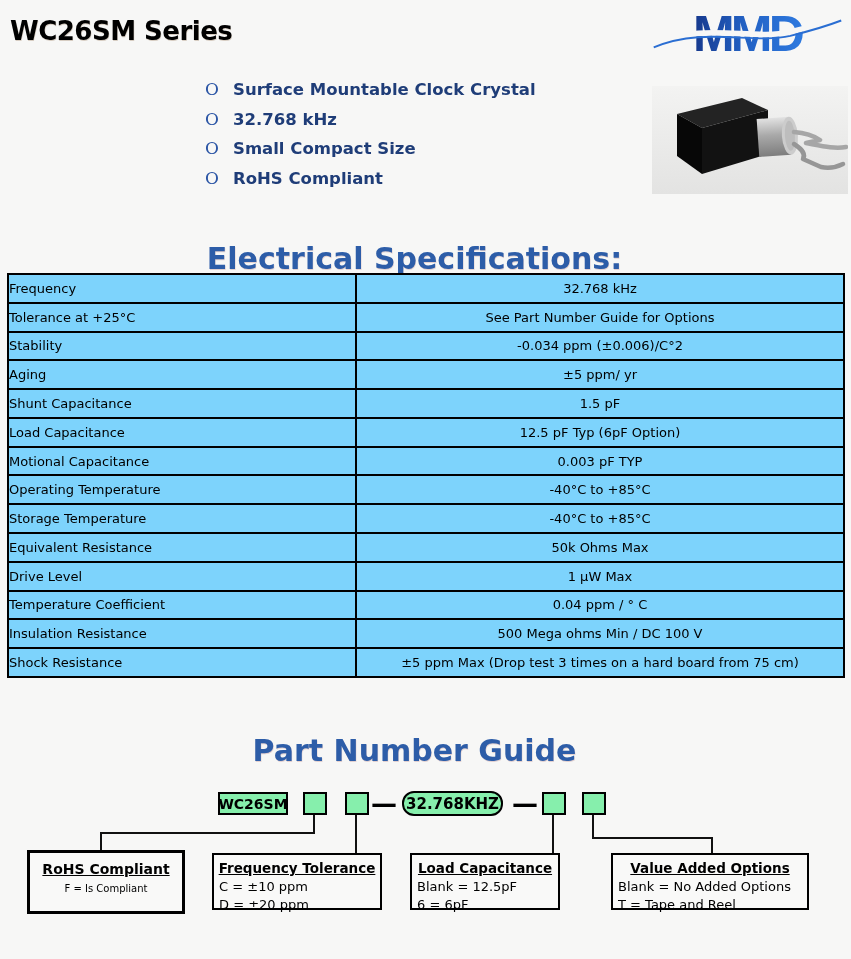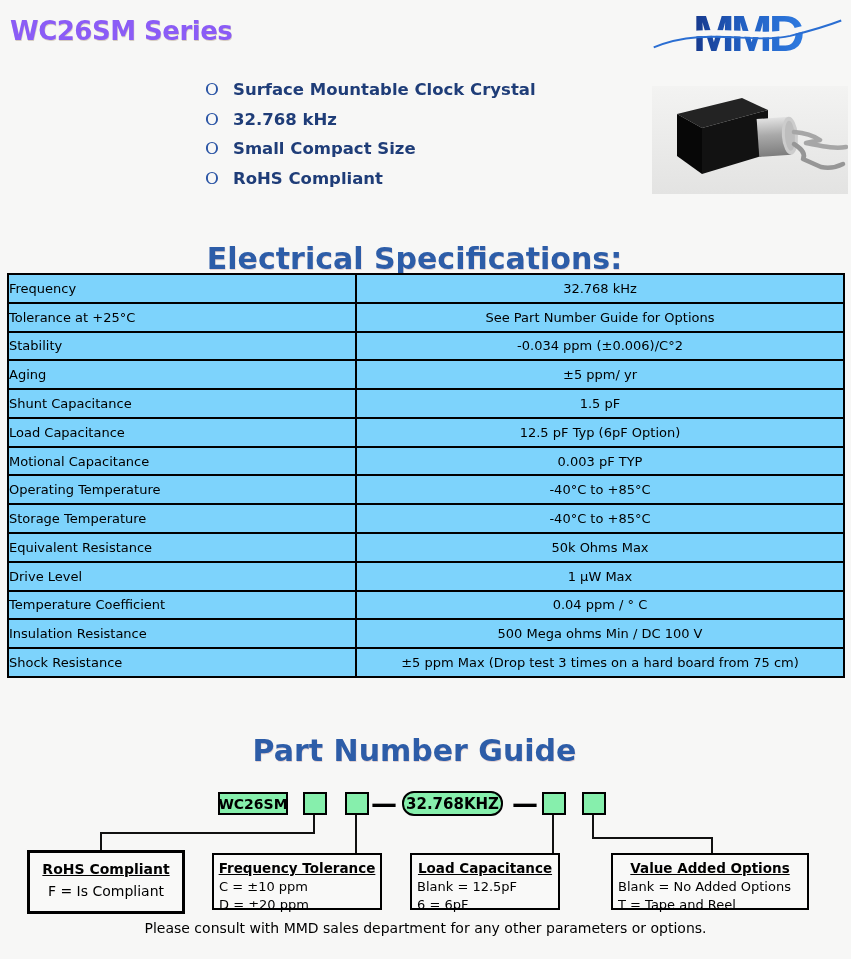--- a/index.html
+++ b/index.html
@@ -6,21 +6,21 @@
   .page {
     position:relative; width:851px; height:959px; margin:0 auto;
     background:#f7f7f6; overflow:hidden;
     font-family:"Liberation Sans", sans-serif; color:#000;
   }
 
   
   .doc-title {
     position:absolute; left:10px; top:16px;
     font-family:"DejaVu Sans", sans-serif;
-    font-size:26px; font-weight:bold; color:#8b5cf6; letter-spacing:-0.5px;
+    font-size:26px; font-weight:bold; color:#000000; letter-spacing:-0.5px;
     text-shadow:0.5px 0.5px 0 rgba(120,80,40,.25);
   }
   .logo { position:absolute; left:648px; top:8px; width:198px; height:50px; }
 
   
   .features { position:absolute; left:205px; top:79px; }
   .feature { display:flex; align-items:baseline; height:29.5px; }
   .feature .bullet {
     width:28px; font-family:"DejaVu Serif", serif;
     font-size:17px; color:#2b55a5; font-weight:normal;
@@ -77,21 +77,21 @@
     font-family:"DejaVu Sans", sans-serif; text-align:center;
   }
   .opt-title {
     font-weight:bold; text-decoration:underline;
     font-size:13.5px; margin-top:5px;
   }
   .opt-line { font-size:13px; line-height:1.4; }
   .opt-lines-left { text-align:left; padding-left:5px; margin-top:2px; }
   .opt-rohs  { left:27px;  top:850px; width:152px; height:58px; border-width:3px; }
   .opt-rohs .opt-title { font-size:14px; margin-top:8px; }
-  .opt-rohs .opt-line  { font-size:14px; margin-top:5px; }
+  .opt-rohs .opt-line  { font-size:10px; margin-top:5px; }
   .opt-ftol  { left:212px; top:853px; width:166px; height:53px; }
   .opt-lcap  { left:410px; top:853px; width:146px; height:53px; }
   .opt-vao   { left:611px; top:853px; width:194px; height:53px; }
 
   .footer-note {
     position:absolute; left:0; top:920px; width:851px; text-align:center;
     font-family:"DejaVu Sans", sans-serif; font-size:14px; color:#000;
   }
 </style>
 </head>
@@ -263,15 +263,14 @@
   </div>
 
   <div class="opt-box opt-vao">
     <div class="opt-title">Value Added Options</div>
     <div class="opt-lines-left">
       <div class="opt-line">Blank = No Added Options</div>
       <div class="opt-line">T = Tape and Reel</div>
     </div>
   </div>
 
-  <div class="footer-note">Please consult with MMD sales department for any other parameters or options.</div>
 
 </div>
 
 </body></html>

